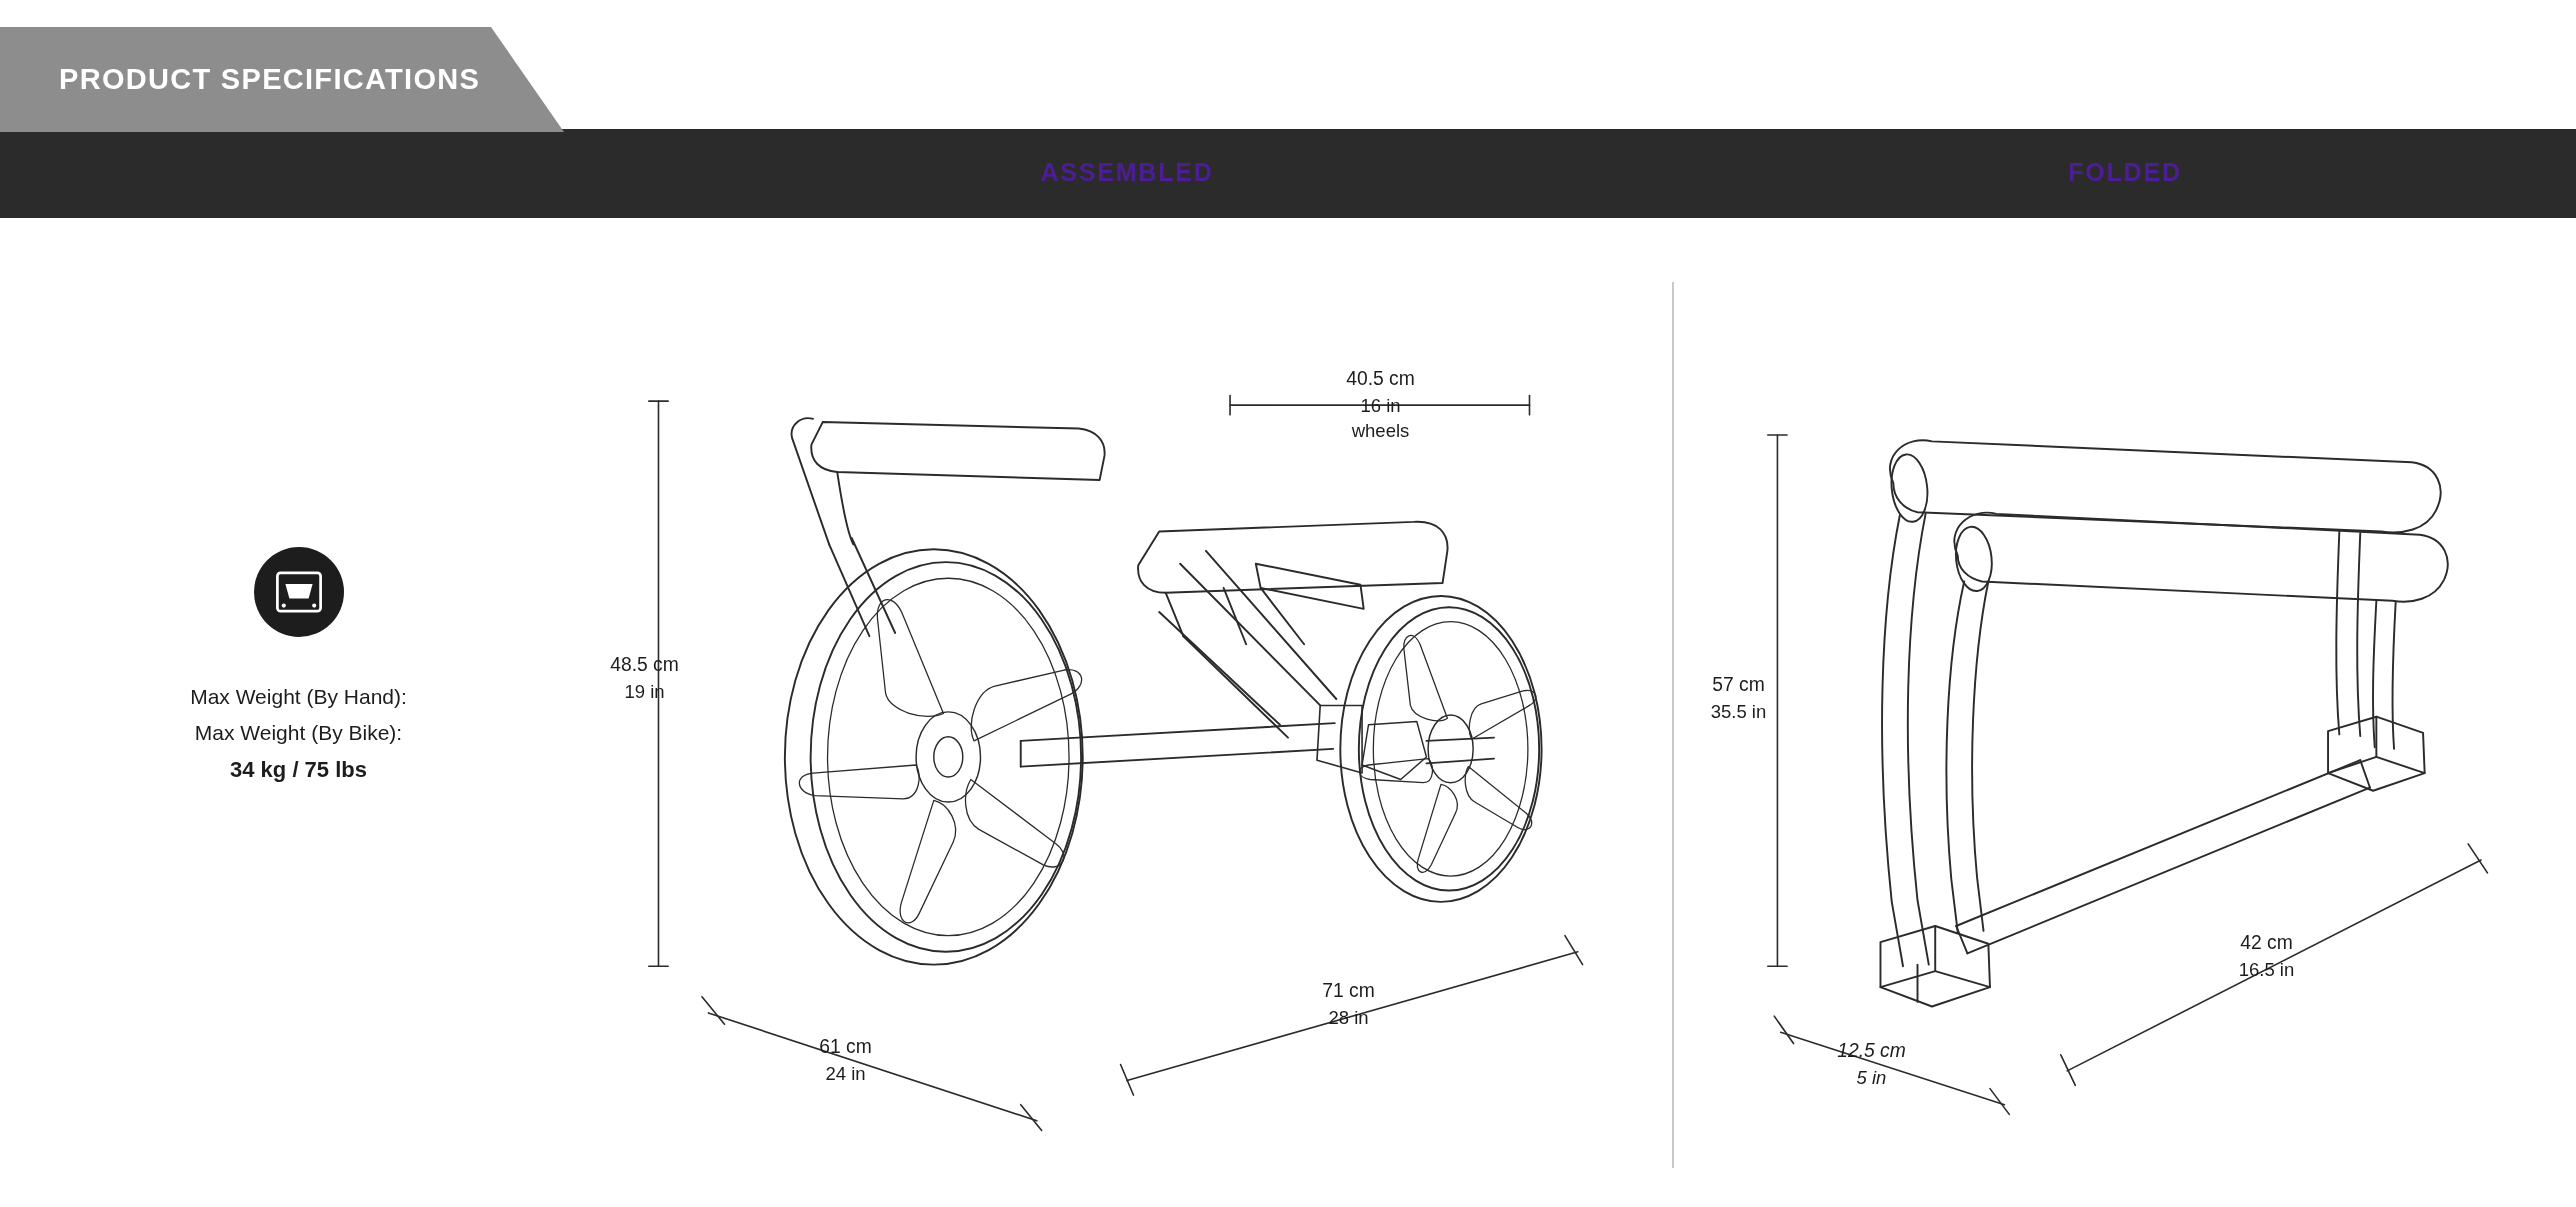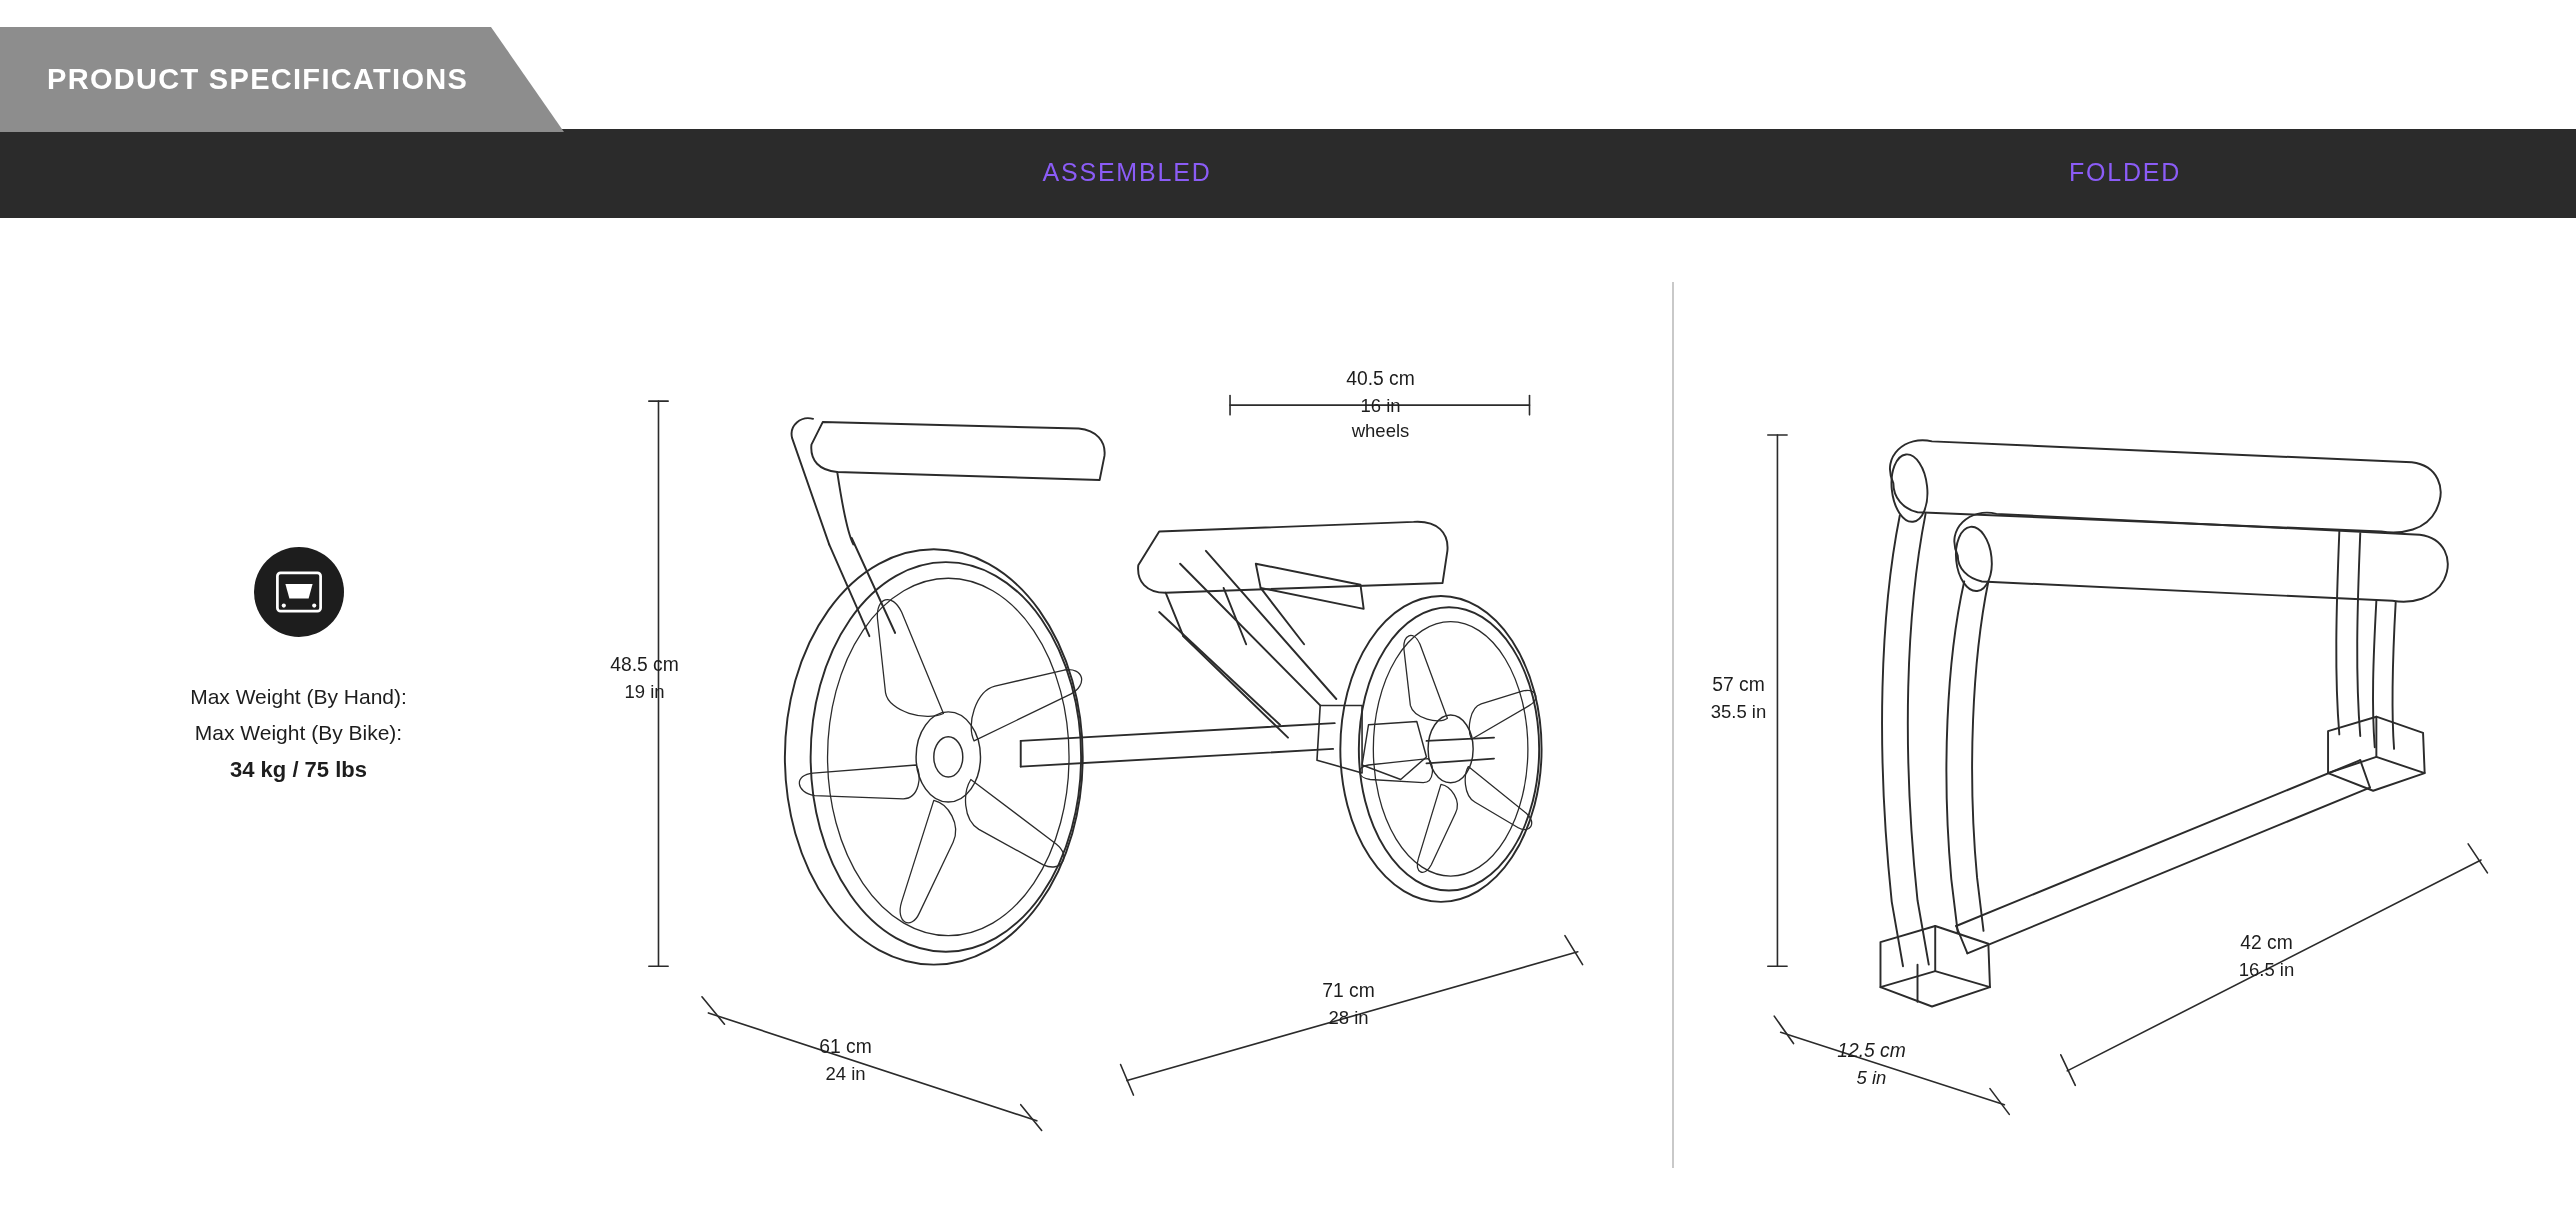--- a/index.html
+++ b/index.html
@@ -27,35 +27,36 @@
   .spec-tab {
     position: absolute;
     top: 27px;
     left: 0;
     height: 105px;
     width: 564px;
     background: #8d8d8d;
     clip-path: polygon(0 0, 491px 0, 564px 105px, 0 105px);
     display: flex;
     align-items: center;
+    padding-left: 12px;
   }
   .spec-tab-label {
     color: #ffffff;
     font-size: 29px;
     font-weight: bold;
     letter-spacing: 1.3px;
     margin-left: 47px;
     font-family: "Liberation Sans", sans-serif;
   }
   .band-title {
     position: absolute;
     top: 158px;
-    color: #8b5cf6;
+    color: #4c1d95;
     font-size: 25px;
-    font-weight: normal;
+    font-weight: bold;
     letter-spacing: 1.8px;
     text-align: center;
   }
   .band-title.assembled { left: 805px; width: 644px; }
   .band-title.folded    { left: 1803px; width: 644px; }
 
   
   .panel-divider {
     position: absolute;
     left: 1672px;

